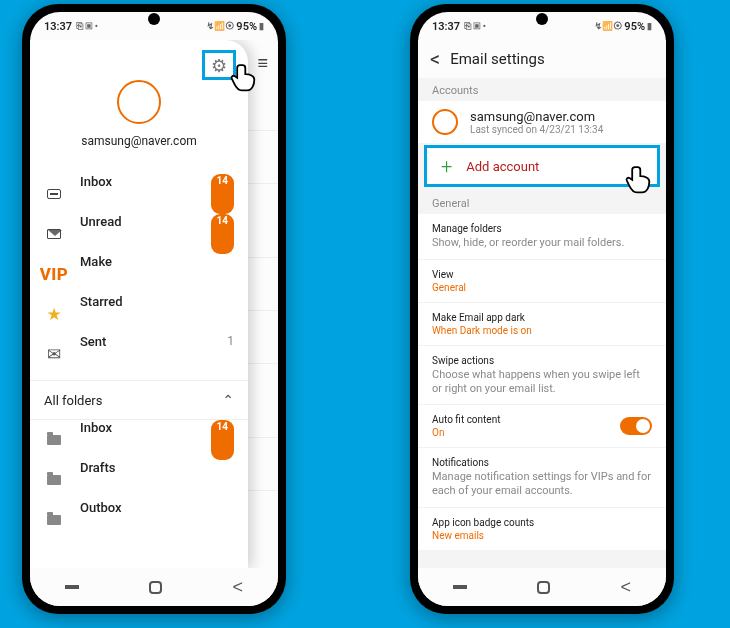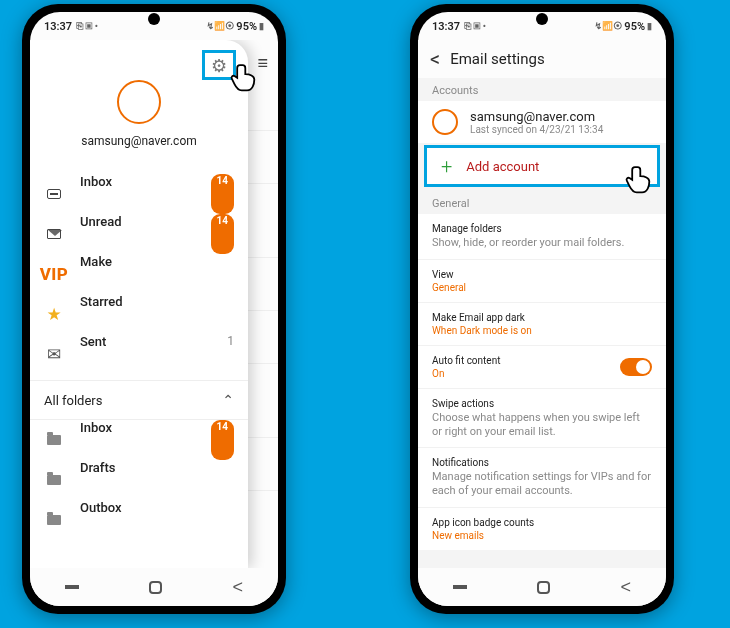--- a/index.html
+++ b/index.html
@@ -275,32 +275,32 @@
         <div class="s2">Show, hide, or reorder your mail folders.</div>
       </div>
       <div class="setrow">
         <div class="s1">View</div>
         <div class="so">General</div>
       </div>
       <div class="setrow">
         <div class="s1">Make Email app dark</div>
         <div class="so">When Dark mode is on</div>
       </div>
+      <div class="setrow">
+        <div class="s1">Swipe actions</div>
+        <div class="s2">Choose what happens when you swipe left or right on your email list.</div>
+      </div>
       <div class="setrow withsw">
         <div class="txts">
           <div class="s1">Auto fit content</div>
           <div class="so">On</div>
         </div>
         <div class="switch"></div>
       </div>
       <div class="setrow">
-        <div class="s1">Swipe actions</div>
-        <div class="s2">Choose what happens when you swipe left or right on your email list.</div>
-      </div>
-      <div class="setrow">
         <div class="s1">Notifications</div>
         <div class="s2">Manage notification settings for VIPs and for each of your email accounts.</div>
       </div>
       <div class="setrow" style="border-bottom:none">
         <div class="s1">App icon badge counts</div>
         <div class="so">New emails</div>
       </div>
     </div>
 
     <div class="navbar">

